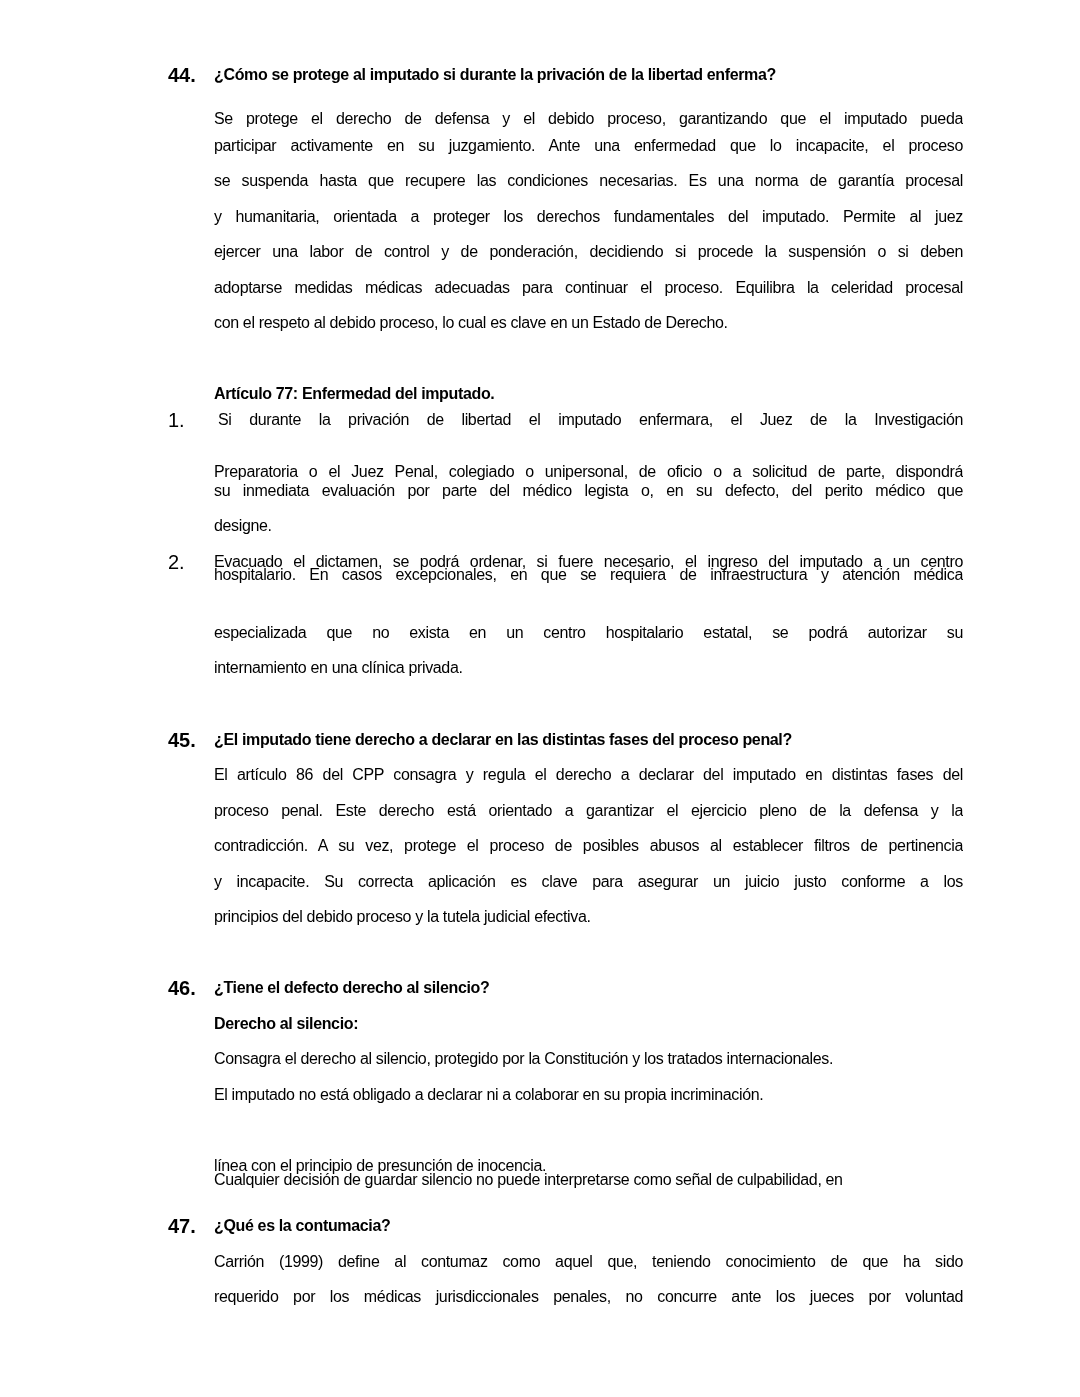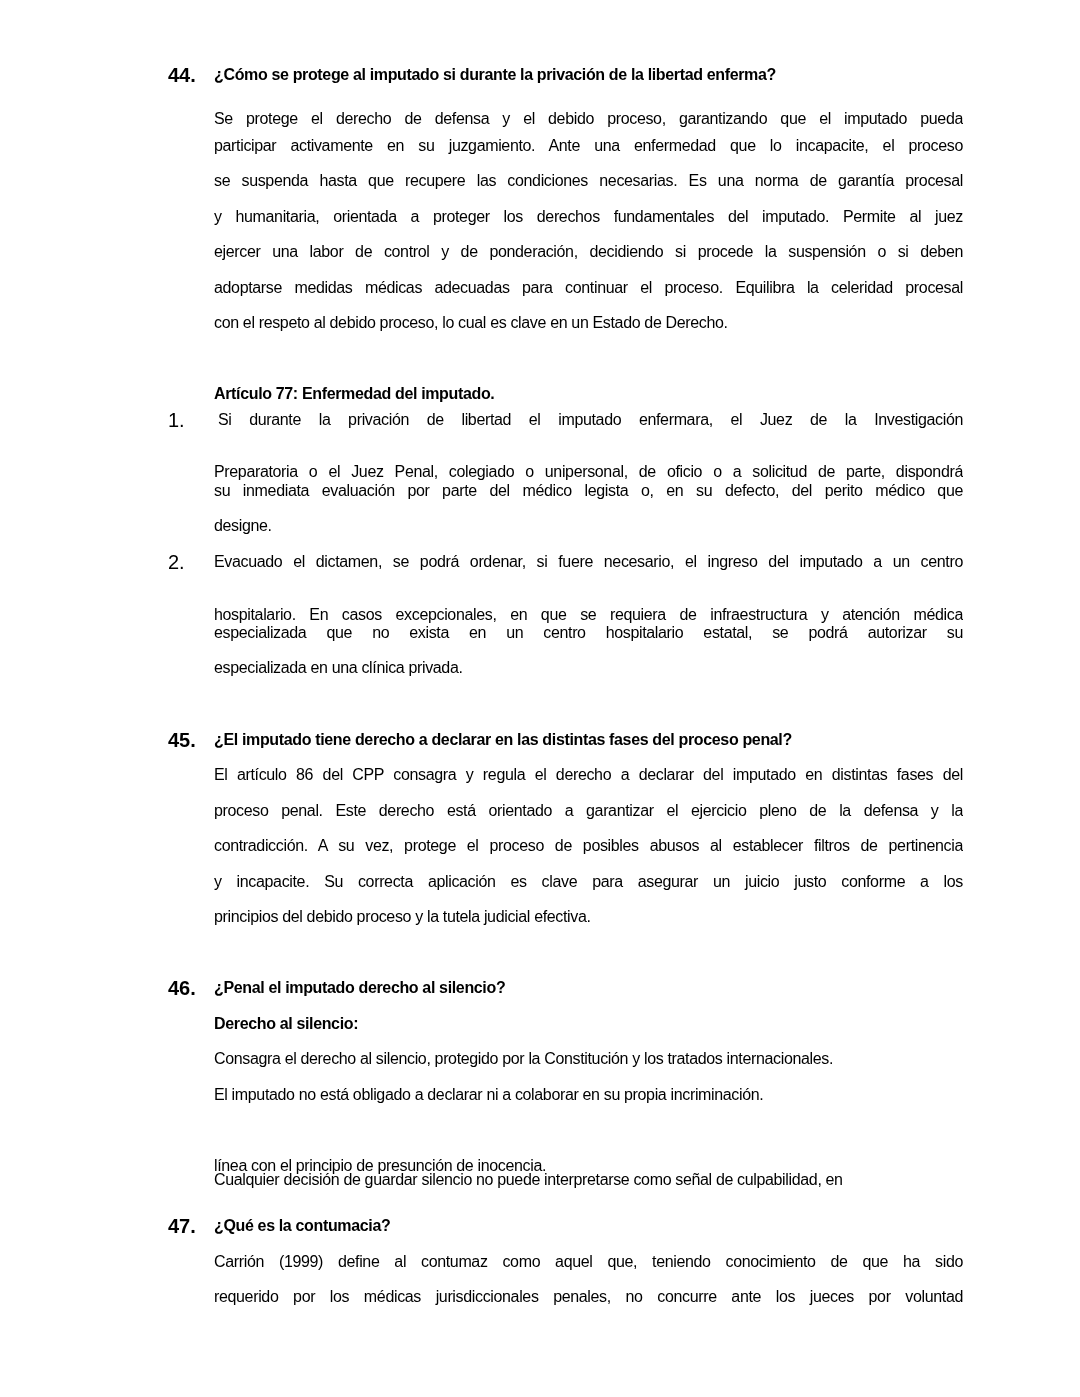--- a/index.html
+++ b/index.html
@@ -37,38 +37,38 @@
     <div class="line bold" style="top:383px;">Artículo 77: Enfermedad del imputado.</div>
 
     <span class="num" style="top:409px;">1.</span>
     <div class="line just" style="top:409px; left:218px; width:745px;">Si durante la privación de libertad el imputado enfermara, el Juez de la Investigación</div>
     <div class="line just" style="top:444px;margin-top:17px;">Preparatoria o el Juez Penal, colegiado o unipersonal, de oficio o a solicitud de parte, dispondrá</div>
     <div class="line just" style="top:480px;">su inmediata evaluación por parte del médico legista o, en su defecto, del perito médico que</div>
     <div class="line" style="top:515px;">designe.</div>
 
     <span class="num" style="top:551px;">2.</span>
     <div class="line just" style="top:551px;">Evacuado el dictamen, se podrá ordenar, si fuere necesario, el ingreso del imputado a un centro</div>
-    <div class="line just" style="top:604px;">hospitalario. En casos excepcionales, en que se requiera de infraestructura y atención médica</div>
+    <div class="line just" style="top:564px;">hospitalario. En casos excepcionales, en que se requiera de infraestructura y atención médica</div>
     <div class="line just" style="top:622px;">especializada que no exista en un centro hospitalario estatal, se podrá autorizar su</div>
-    <div class="line" style="top:657px;">especializada en una clínica privada.</div>
+    <div class="line" style="top:657px;">internamiento en una clínica privada.</div>
   </div>
 
   <div>
     <span class="num numb" style="top:729px;">45.</span>
     <div class="line bold" style="top:729px;">¿El imputado tiene derecho a declarar en las distintas fases del proceso penal?</div>
     <div class="line just" style="top:764px;">El artículo 86 del CPP consagra y regula el derecho a declarar del imputado en distintas fases del</div>
     <div class="line just" style="top:800px;">proceso penal. Este derecho está orientado a garantizar el ejercicio pleno de la defensa y la</div>
     <div class="line just" style="top:835px;">contradicción. A su vez, protege el proceso de posibles abusos al establecer filtros de pertinencia</div>
     <div class="line just" style="top:871px;">y incapacite. Su correcta aplicación es clave para asegurar un juicio justo conforme a los</div>
     <div class="line" style="top:906px;">principios del debido proceso y la tutela judicial efectiva.</div>
   </div>
 
   <div>
     <span class="num numb" style="top:977px;">46.</span>
-    <div class="line bold" style="top:977px;">¿Penal el imputado derecho al silencio?</div>
+    <div class="line bold" style="top:977px;">¿Tiene el defecto derecho al silencio?</div>
     <div class="line bold" style="top:1013px;">Derecho al silencio:</div>
     <div class="line" style="top:1048px;">Consagra el derecho al silencio, protegido por la Constitución y los tratados internacionales.</div>
     <div class="line" style="top:1084px;">El imputado no está obligado a declarar ni a colaborar en su propia incriminación.</div>
     <div class="line" style="top:1169px;">Cualquier decisión de guardar silencio no puede interpretarse como señal de culpabilidad, en</div>
     <div class="line" style="top:1155px;">línea con el principio de presunción de inocencia.</div>
   </div>
 
   <div>
     <span class="num numb" style="top:1215px;">47.</span>
     <div class="line bold" style="top:1215px;">¿Qué es la contumacia?</div>

